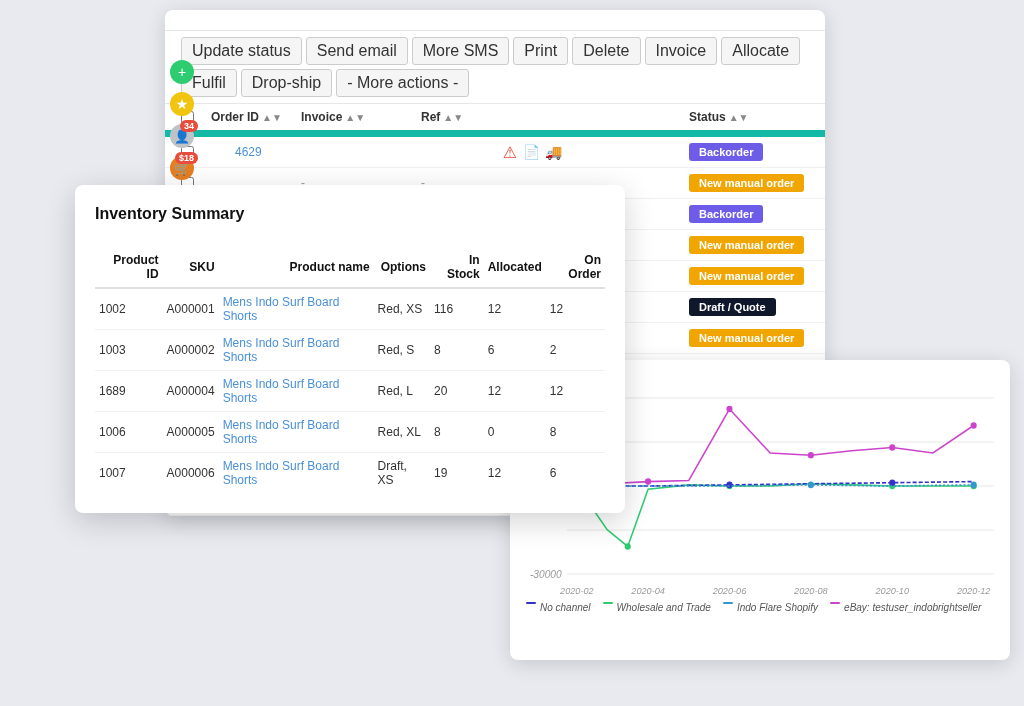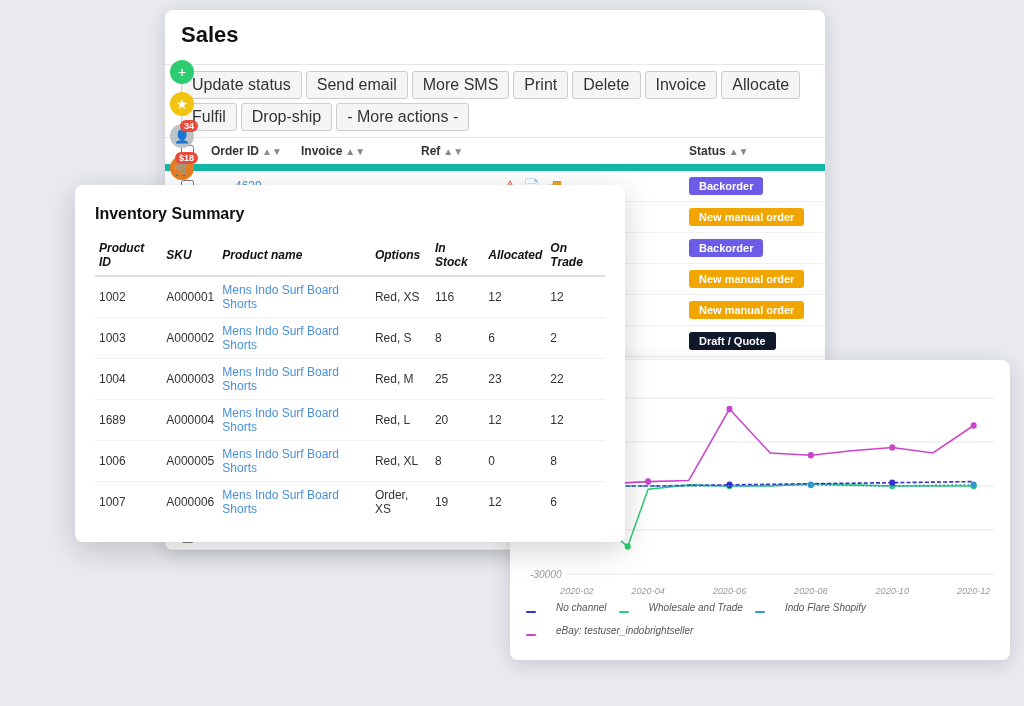--- a/index.html
+++ b/index.html
@@ -185,36 +185,35 @@
       border-radius: 8px;
       box-shadow: 0 8px 30px rgba(0,0,0,0.18);
       padding: 20px;
       z-index: 10;
     }
 
     .inventory-title {
       font-size: 16px;
       font-weight: 700;
       color: #111;
-      margin-bottom: 12px;
+      margin-bottom: 24px;
     }
 
     .inv-table {
       width: 100%;
       border-collapse: collapse;
       font-size: 12px;
     }
 
     .inv-table th {
-      text-align: left;
+      text-align: right;
       font-weight: 700;
       color: #111;
       padding: 6px 4px;
       border-bottom: 2px solid #e0e0e0;
-      font-style: italic;
     }
 
     .inv-table td {
       padding: 6px 4px;
       color: #333;
       border-bottom: 1px solid #f0f0f0;
     }
 
     .inv-table td a {
       color: #4a90d9;
@@ -253,22 +252,22 @@
       display: flex;
       gap: 12px;
       font-size: 10px;
       color: #555;
       margin-top: 6px;
       flex-wrap: wrap;
     }
 
     .legend-item {
       display: flex;
-      align-items: flex-end;
-      gap: 20px;
+      align-items: flex-start;
+      gap: 4px;
     }
 
     .legend-dot {
       width: 10px;
       height: 2px;
       border-radius: 1px;
     }
 
     .y-axis-label {
       position: absolute;
@@ -284,21 +283,20 @@
     .bottom-rows {
       max-height: 200px;
       overflow: hidden;
     }
   </style>
 </head>
 <body>
 
 <div class="sales-panel">
   <div class="sales-header">
-    <div class="sales-title">Sales</div>
   </div>
 
   <div class="toolbar">
     <button class="toolbar-btn">Update status</button>
     <button class="toolbar-btn">Send email</button>
     <button class="toolbar-btn">More SMS</button>
     <button class="toolbar-btn">Print</button>
     <button class="toolbar-btn">Delete</button>
     <button class="toolbar-btn">Invoice</button>
     <button class="toolbar-btn">Allocate</button>
@@ -496,50 +494,41 @@
   <div class="inventory-title">Inventory Summary</div>
   <table class="inv-table">
     <thead>
       <tr>
         <th>Product ID</th>
         <th>SKU</th>
         <th>Product name</th>
         <th>Options</th>
         <th>In Stock</th>
         <th>Allocated</th>
-        <th>On Trade</th>
+        <th>On Order</th>
       </tr>
     </thead>
     <tbody id="inv-tbody">
     <tr>
       <td>1002</td>
       <td>A000001</td>
       <td><a href="#" style="color:#4a90d9;text-decoration:none;">Mens Indo Surf Board Shorts</a></td>
       <td>Red, XS</td>
       <td>116</td>
       <td>12</td>
       <td>12</td>
     </tr>
         <tr>
       <td>1003</td>
       <td>A000002</td>
       <td><a href="#" style="color:#4a90d9;text-decoration:none;">Mens Indo Surf Board Shorts</a></td>
       <td>Red, S</td>
       <td>8</td>
       <td>6</td>
       <td>2</td>
-    </tr>
-        <tr>
-      <td>1004</td>
-      <td>A000003</td>
-      <td><a href="#" style="color:#4a90d9;text-decoration:none;">Mens Indo Surf Board Shorts</a></td>
-      <td>Red, M</td>
-      <td>25</td>
-      <td>23</td>
-      <td>22</td>
     </tr>
         <tr>
       <td>1689</td>
       <td>A000004</td>
       <td><a href="#" style="color:#4a90d9;text-decoration:none;">Mens Indo Surf Board Shorts</a></td>
       <td>Red, L</td>
       <td>20</td>
       <td>12</td>
       <td>12</td>
     </tr>
@@ -549,21 +538,21 @@
       <td><a href="#" style="color:#4a90d9;text-decoration:none;">Mens Indo Surf Board Shorts</a></td>
       <td>Red, XL</td>
       <td>8</td>
       <td>0</td>
       <td>8</td>
     </tr>
         <tr>
       <td>1007</td>
       <td>A000006</td>
       <td><a href="#" style="color:#4a90d9;text-decoration:none;">Mens Indo Surf Board Shorts</a></td>
-      <td>Order, XS</td>
+      <td>Draft, XS</td>
       <td>19</td>
       <td>12</td>
       <td>6</td>
     </tr>
       </tbody>
   </table>
 </div>
 
 <div class="chart-panel">
   <div class="chart-area">

